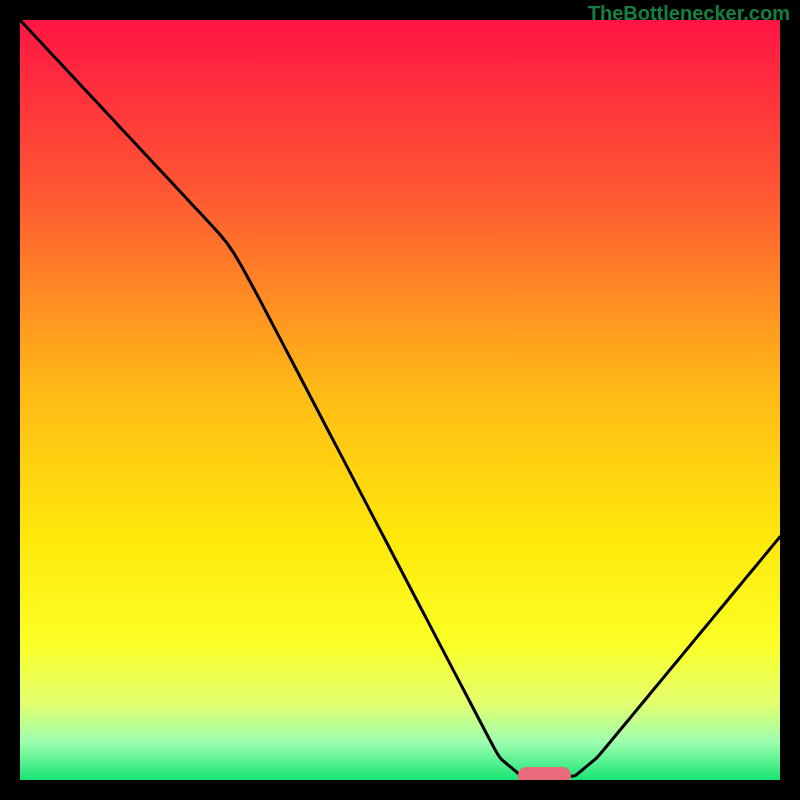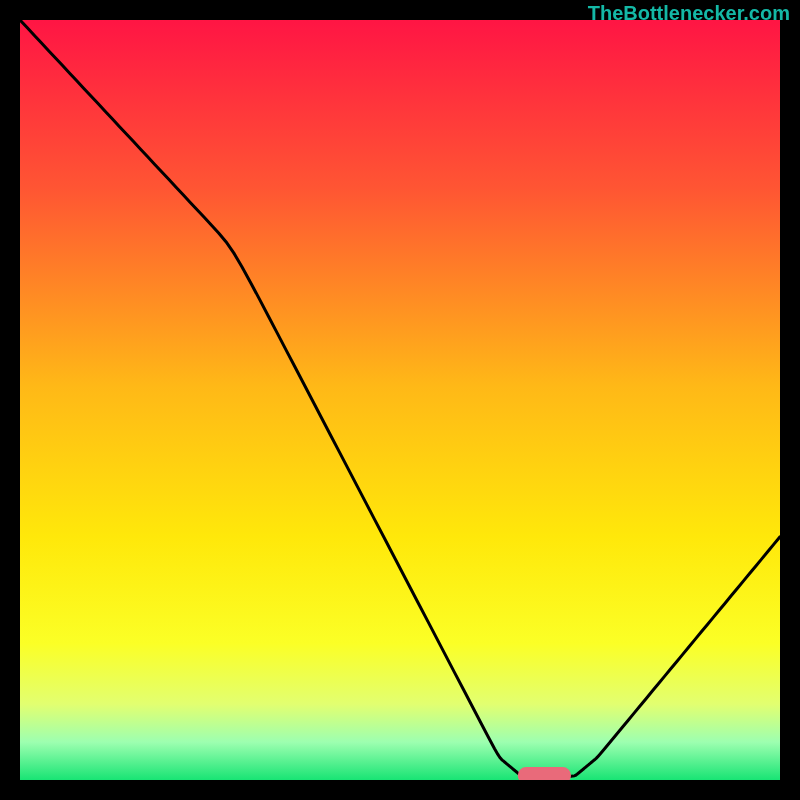--- a/index.html
+++ b/index.html
@@ -14,21 +14,21 @@
   .container {
     position: relative;
     width: 800px;
     height: 800px;
     background: #000;
   }
   .watermark {
     position: absolute;
     top: 2px;
     right: 10px;
-    color: #14b8a6;
+    color: #15803d;
     font-size: 20px;
     font-weight: bold;
     z-index: 10;
   }
   .plot-area {
     position: absolute;
     left: 20px;
     top: 20px;
     width: 760px;
     height: 760px;

